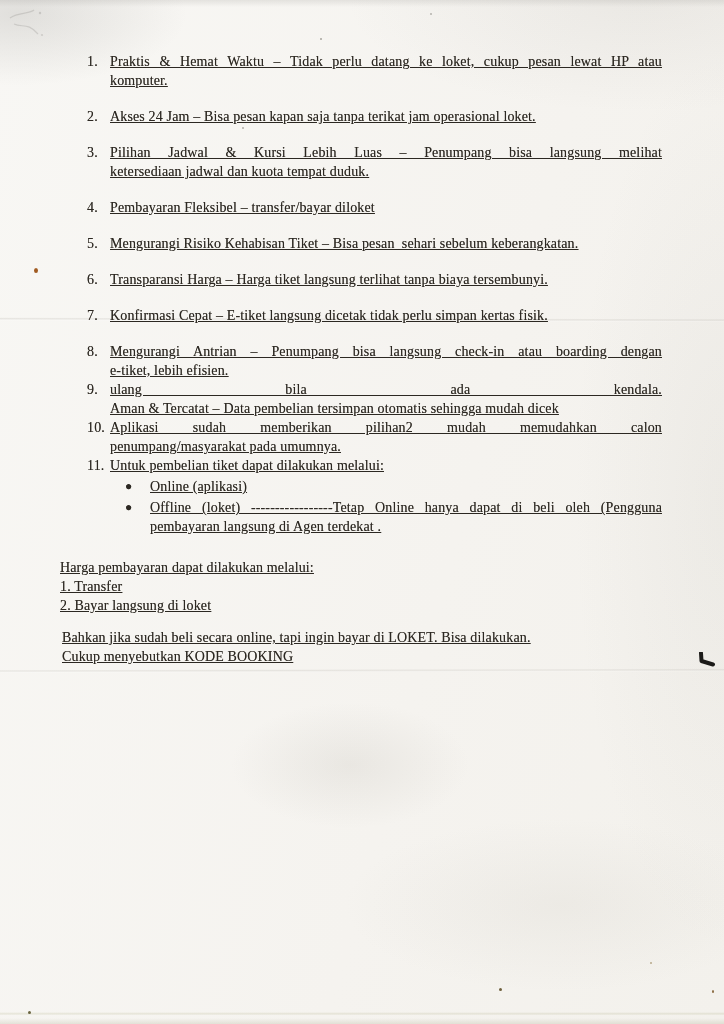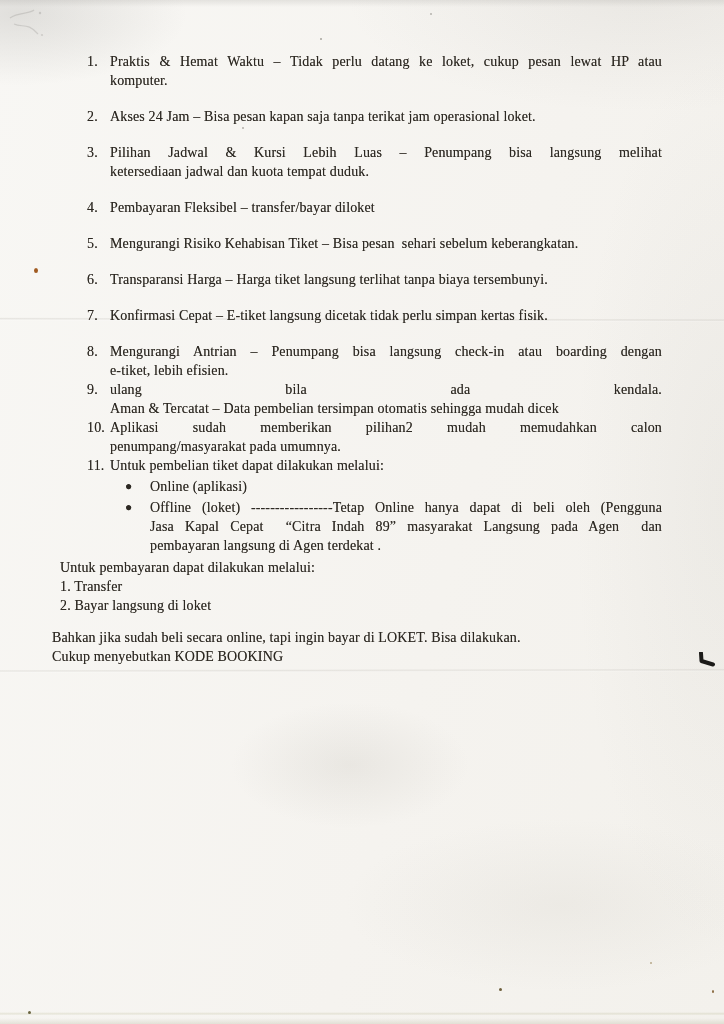--- a/index.html
+++ b/index.html
@@ -21,28 +21,28 @@
       radial-gradient(ellipse 300px 120px at 560px 905px, rgba(190,186,176,0.14), transparent 72%),
       linear-gradient(to bottom, rgba(150,148,143,0.20) 0px, rgba(150,148,143,0) 7px),
       linear-gradient(to top, rgba(150,148,110,0.20) 0px, rgba(150,148,110,0) 6px),
       linear-gradient(105deg,#f8f7f4 0%,#f5f3ef 60%,#f3f1ec 100%);
   }
   .content{position:absolute;left:0;top:0;width:100%;}
   .blist{position:absolute;left:87px;top:52px;width:575px;}
   .item{display:flex;}
   .item .num{flex:0 0 23px;}
   .lines{flex:1;min-width:0;}
-  .line{white-space:pre-wrap;}
+  .line{white-space:pre-wrap;text-decoration:underline;}
   .lines .line:not(:last-child){text-align:justify;text-align-last:justify;}
   
   .item:nth-child(n+2):nth-child(-n+8){margin-top:17px;}
   .bullet-row{display:flex;margin-left:38px;margin-top:2px;}
   .bullet-row .marker{flex:0 0 25px;font-size:12px;}
   .payment{position:absolute;left:60px;top:558px;width:615px;}
-  .closing{position:absolute;left:52px;top:628px;width:620px;}
+  .closing{position:absolute;left:62px;top:628px;width:620px;}
   .crease{position:absolute;left:0;width:100%;pointer-events:none;}
   .crease1{top:318px;height:3px;background:linear-gradient(to bottom,rgba(190,186,178,0) 0%,rgba(168,164,156,0.22) 45%,rgba(255,255,255,0.35) 100%);transform:rotate(0.12deg);}
   .crease2{top:669px;height:3px;background:linear-gradient(to bottom,rgba(190,186,178,0) 0%,rgba(168,164,156,0.20) 45%,rgba(255,255,255,0.30) 100%);transform:rotate(-0.1deg);}
   .crease3{top:1012px;height:3px;background:linear-gradient(to bottom,rgba(170,170,120,0) 0%,rgba(160,160,110,0.20) 60%,rgba(160,160,110,0.05) 100%);}
   .pen-mark{position:absolute;left:697px;top:652px;}
   .smudge{position:absolute;left:4px;top:4px;opacity:0.5;}
   .speck{position:absolute;border-radius:50%;pointer-events:none;}
 </style>
 </head>
 <body>
@@ -161,29 +161,28 @@
         <span class="marker">●</span>
         <div class="lines">
           <div class="line">Online (aplikasi)</div>
         </div>
       </div>
 
       <div class="bullet-row">
         <span class="marker">●</span>
         <div class="lines">
           <div class="line">Offline (loket) -----------------Tetap Online hanya dapat di beli oleh (Pengguna</div>
-          <div class="line">Jasa Kapal Cepat  “Citra Indah 89” masyarakat Langsung pada Agen  dan</div>
           <div class="line">pembayaran langsung di Agen terdekat .</div>
         </div>
       </div>
 
     </div>
 
     <div class="payment">
-      <div class="line">Untuk pembayaran dapat dilakukan melalui:</div>
+      <div class="line">Harga pembayaran dapat dilakukan melalui:</div>
       <div class="line">1. Transfer</div>
       <div class="line">2. Bayar langsung di loket</div>
     </div>
 
     <div class="closing">
       <div class="line">Bahkan jika sudah beli secara online, tapi ingin bayar di LOKET. Bisa dilakukan.</div>
       <div class="line">Cukup menyebutkan KODE BOOKING</div>
     </div>
 
   </div>

